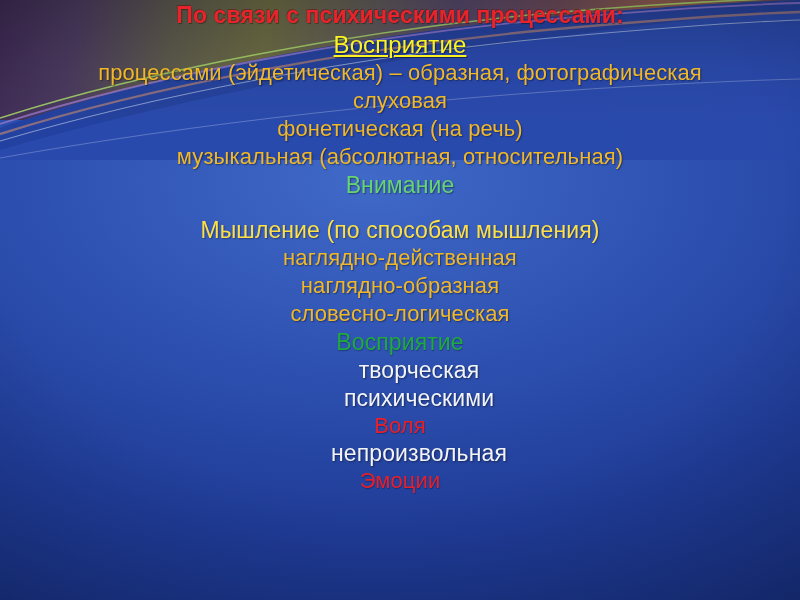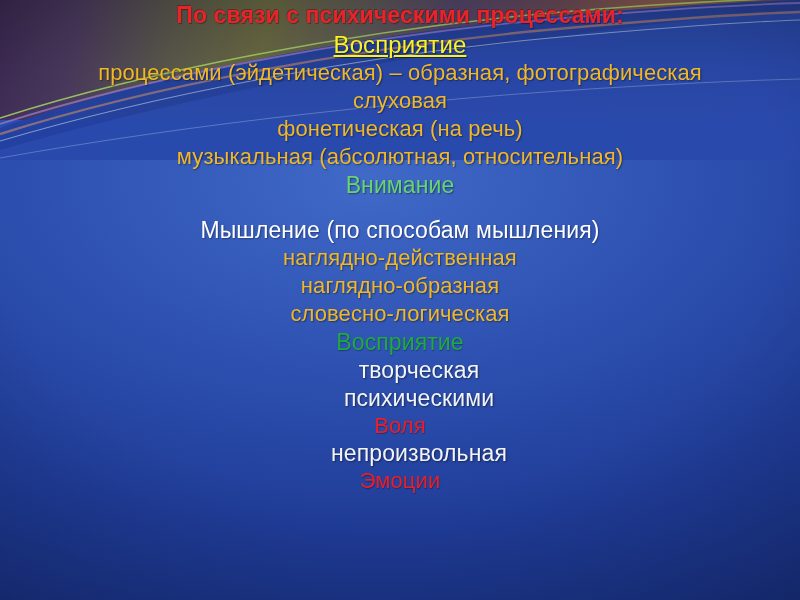--- a/index.html
+++ b/index.html
@@ -107,21 +107,21 @@
   .l-green-light {
     font-size: 23px;
     color: #66d472;
     text-shadow: 1px 1px 1.5px rgba(0,0,0,0.40);
     margin-bottom: 22px;
   }
 
   
   .l-coral {
     font-size: 23px;
-    color: #ffffff;
+    color: #fde047;
     text-shadow: 1px 1px 1.5px rgba(0,0,0,0.35);
     margin-bottom: 5px;
   }
 
   
   .l-green-strong {
     font-size: 23px;
     color: #1faa3e;
     text-shadow: 0.5px 0.5px 1px rgba(0,0,0,0.30);
     margin-bottom: 5px;

